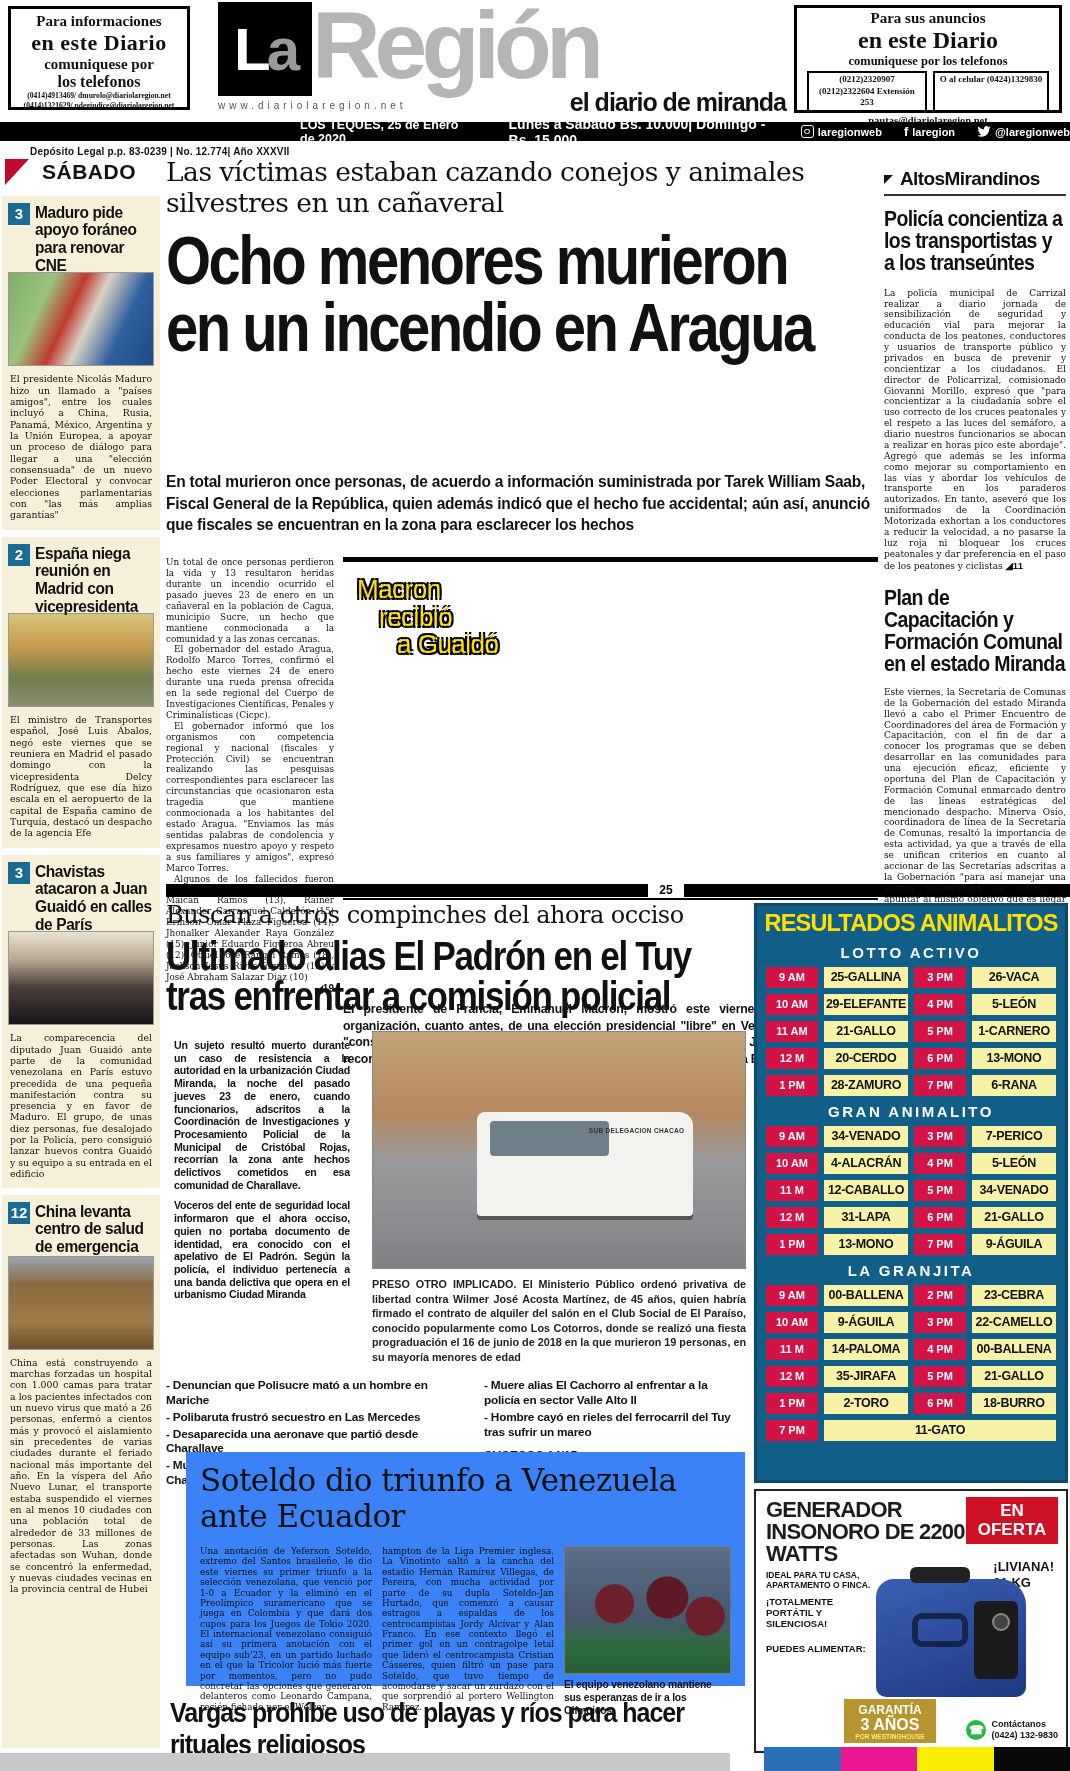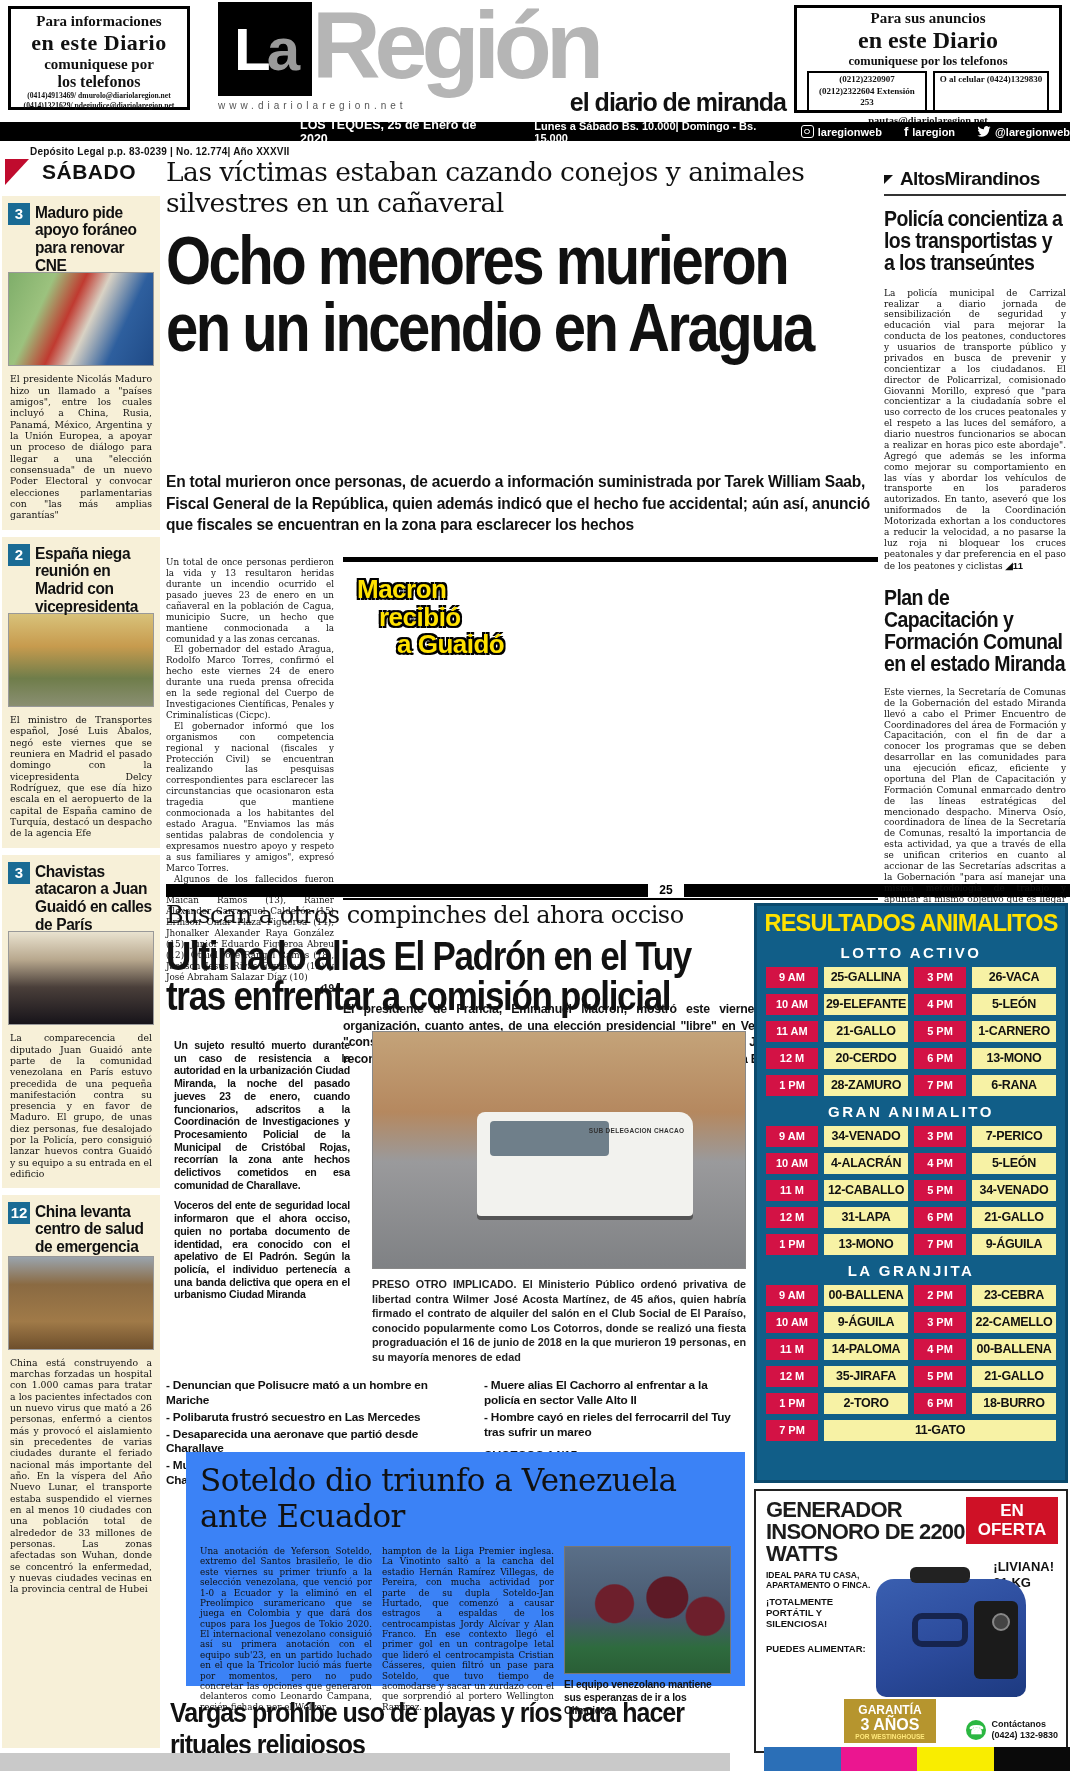--- a/index.html
+++ b/index.html
@@ -26,21 +26,21 @@
            font-family:"Liberation Serif",serif;font-weight:bold;text-align:center;box-sizing:border-box;padding-top:2px;}
   .ab1{font-size:15px;} .ab2{font-size:24px;} .ab3{font-size:12.5px;margin-bottom:2px;}
   .ab-row{display:flex;justify-content:center;gap:6px;}
   .ab-cell{border:2px solid #000;font-size:9px;padding:1px 4px;line-height:1.3;}
   .ab-mail{font-size:10.5px;margin-top:3px;}
 
   
   .bbar{position:absolute;top:122px;left:0;width:1070px;height:19px;background:#000;color:#fff;
         display:flex;align-items:center;}
   .bbar .date{font-weight:bold;font-size:12.5px;margin-left:300px;}
-  .bbar .price{font-size:11px;font-weight:bold;margin-left:38px;}
+  .bbar .price{font-size:14px;font-weight:bold;margin-left:38px;}
   .soc{display:flex;align-items:center;gap:4px;margin-left:22px;font-size:11px;font-weight:bold;}
   .ig{width:11px;height:11px;border:1.6px solid #fff;border-radius:3px;position:relative;}
   .ig:after{content:"";position:absolute;left:2.6px;top:2.6px;width:3.4px;height:3.4px;border:1.2px solid #fff;border-radius:50%;}
   .fb{font-size:13px;font-weight:bold;}
   .deposito{position:absolute;top:146px;left:30px;font-size:10px;font-weight:bold;letter-spacing:.2px;}
 
   
   .sabado{position:absolute;top:160px;left:4px;width:156px;display:flex;align-items:center;}
   .tri-red{width:0;height:0;border-left:26px solid #c00b2e;border-top:24px solid transparent;
            transform:rotate(90deg);margin-right:12px;}
@@ -65,21 +65,21 @@
   .headline{font-weight:bold;font-size:58px;line-height:.99;letter-spacing:-2.5px;margin-top:8px;}
   .subhead{font-weight:bold;font-size:15.5px;line-height:1.3;letter-spacing:-.2px;margin-top:22px;width:706px;transform:scaleY(1.08);transform-origin:top left;}
   .main-cols{display:flex;gap:9px;margin-top:26px;}
   .main-body{flex:0 0 168px;font-family:"DejaVu Serif",serif;font-size:8.8px;line-height:1.24;text-align:justify;}
   .main-body p{margin:0;text-indent:8px;}
   .main-body p:first-child{text-indent:0;}
   .body-ref{text-align:right;font-weight:bold;font-size:10px;font-family:"Liberation Sans",sans-serif;}
   .main-photo{flex:1;height:336px;border-top:5px solid #000;border-bottom:2px solid #000;position:relative;
       background:linear-gradient(100deg,#cbbb9c 0%,#b4a283 22%,#3c4150 45%,#23262e 62%,#4a4f5c 78%,#96staple 0),
                  linear-gradient(100deg,#cbbb9c 0%,#b4a283 22%,#3c4150 45%,#23262e 62%,#4a4f5c 78%,#97876b 100%);}
-  .overlay-yel{position:absolute;top:14px;left:14px;color:#ffe100;font-weight:700;font-size:26px;line-height:1.05;
+  .overlay-yel{position:absolute;top:14px;left:14px;color:#ffe100;font-weight:400;font-size:26px;line-height:1.05;
       letter-spacing:-.5px;text-shadow:2px 2px 0 #000,-2px 2px 0 #000,2px -2px 0 #000,-2px -2px 0 #000;}
   .main-caption{margin-top:6px;margin-left:177px;font-weight:bold;font-size:12.3px;line-height:1.35;letter-spacing:-.2px;text-align:justify;}
   .cap-ref{font-weight:bold;font-size:11px;float:right;}
 
   
   .bar25{position:absolute;top:884px;left:166px;width:904px;height:13px;background:#000;}
   .tab25{position:absolute;left:482px;top:0;width:36px;height:13px;background:#fff;color:#000;
          font-weight:bold;font-size:12px;text-align:center;line-height:13px;}
 
   

